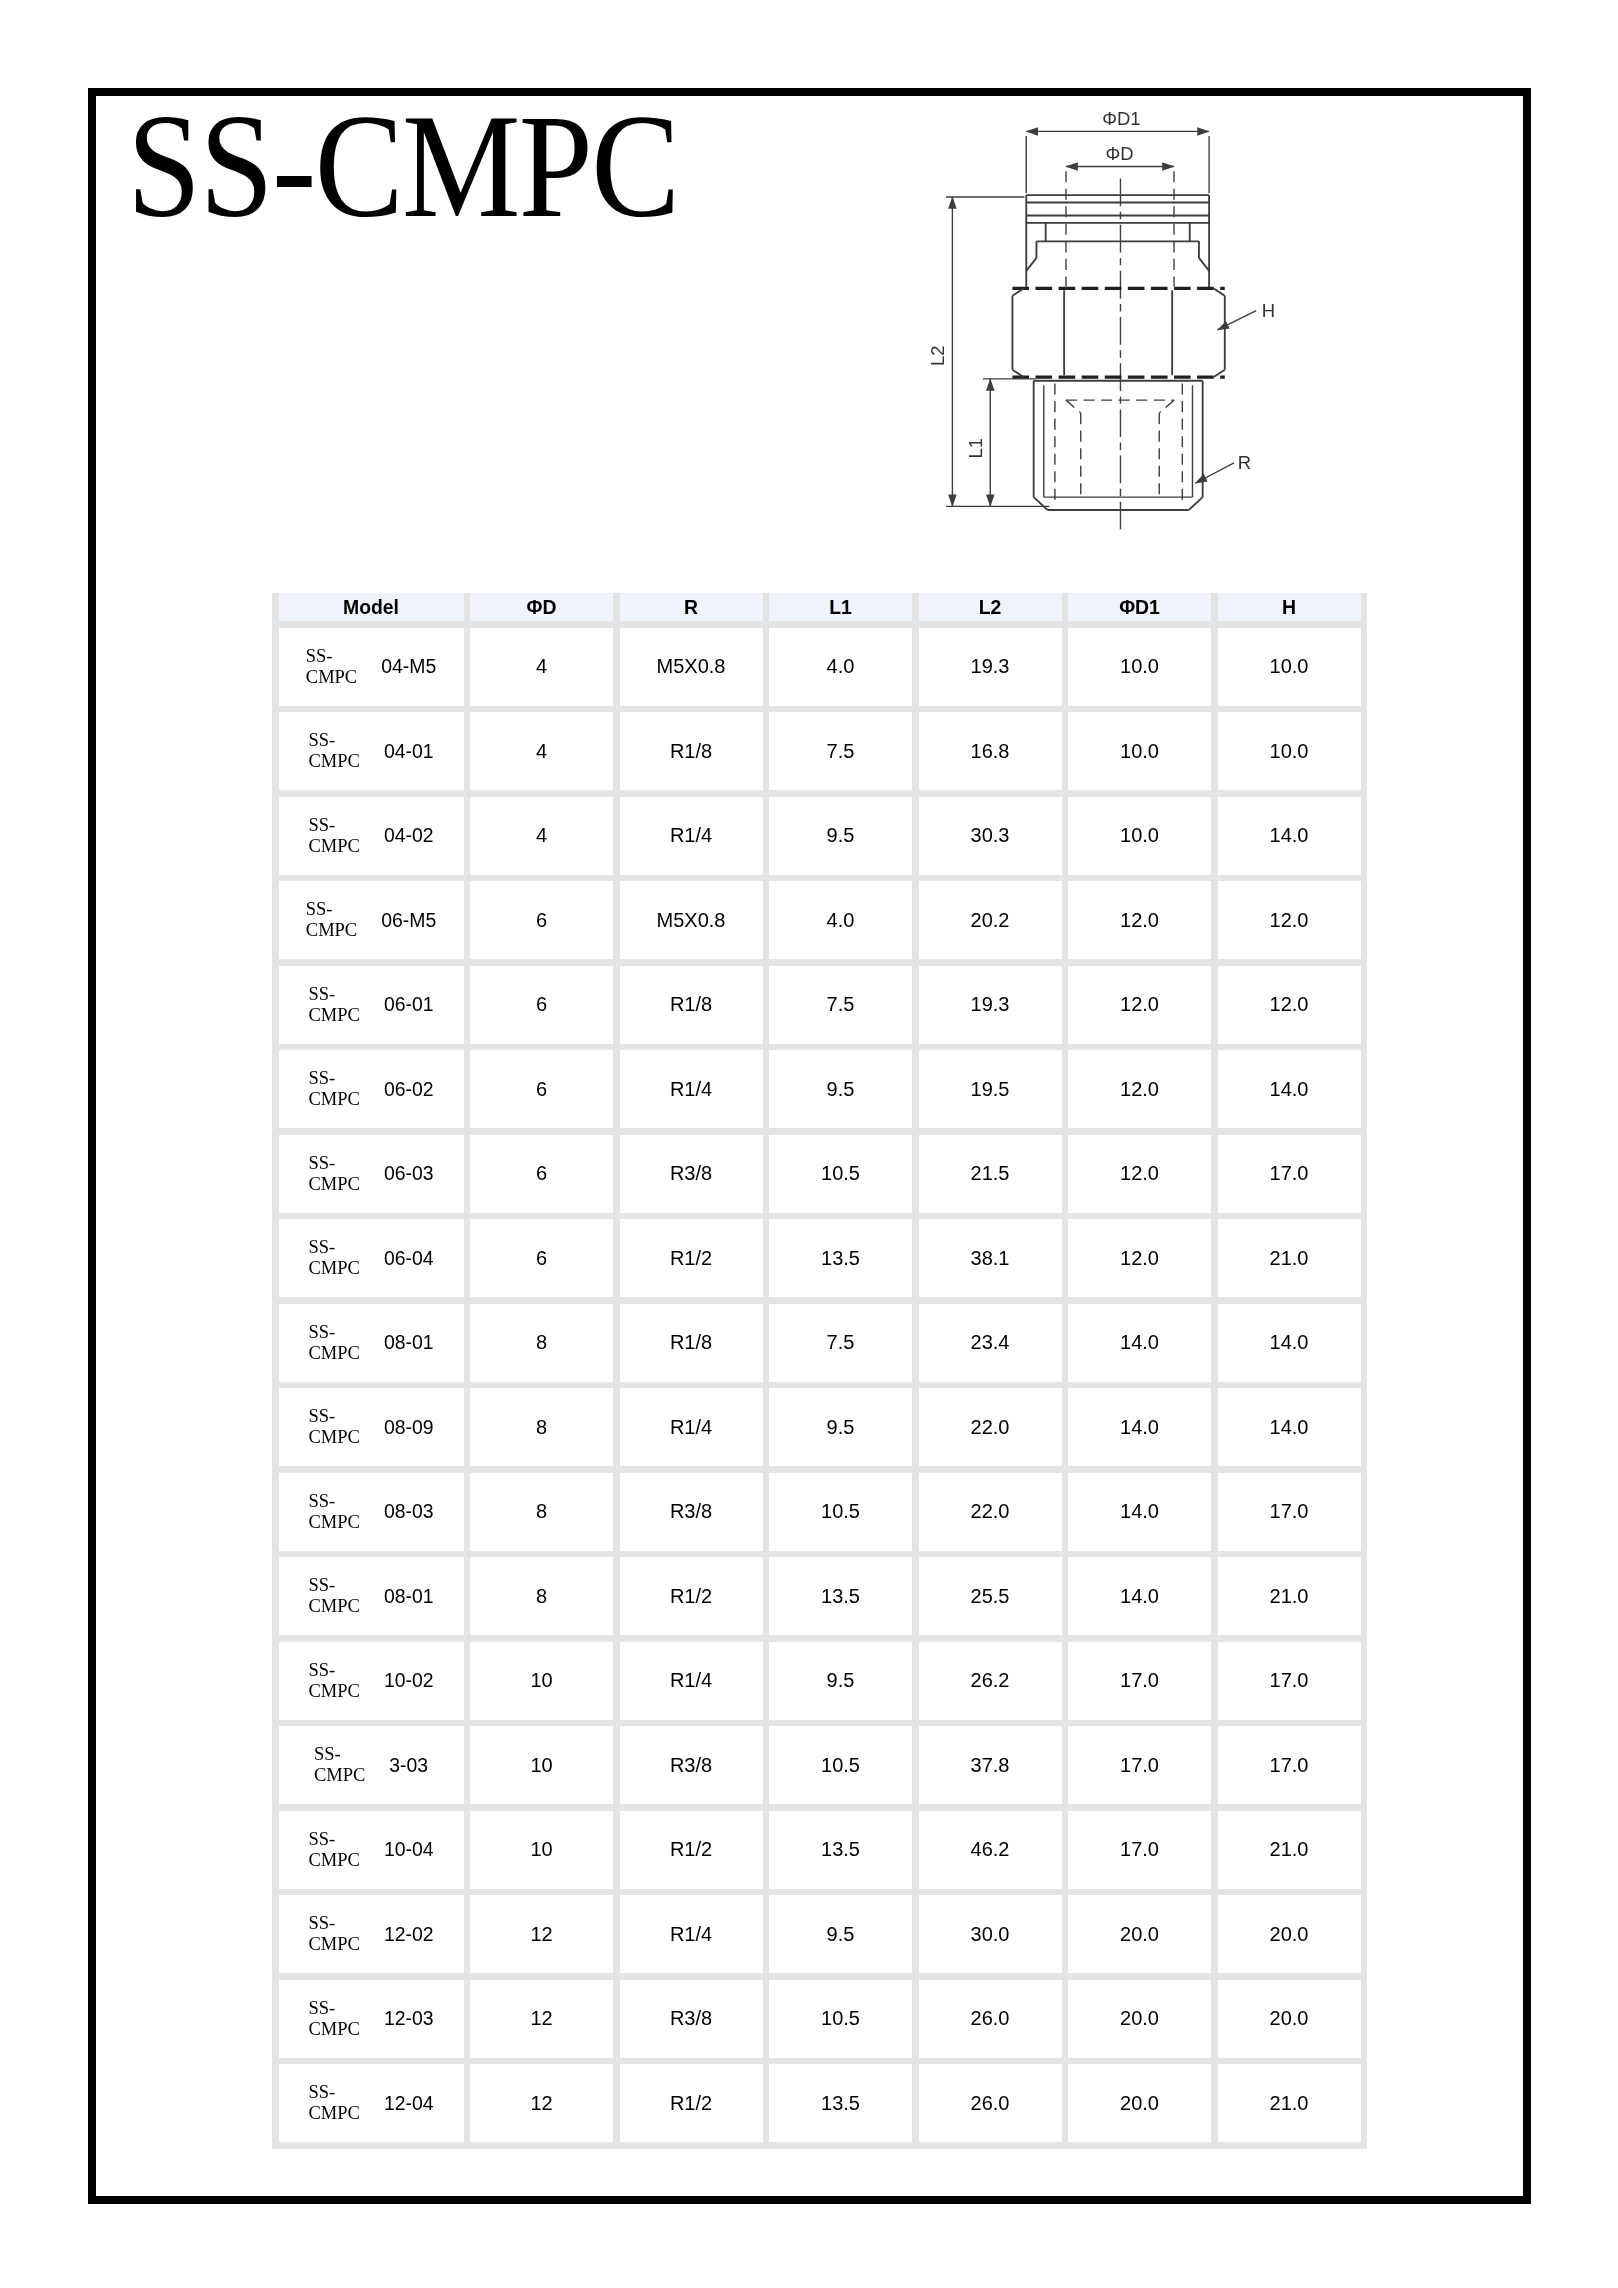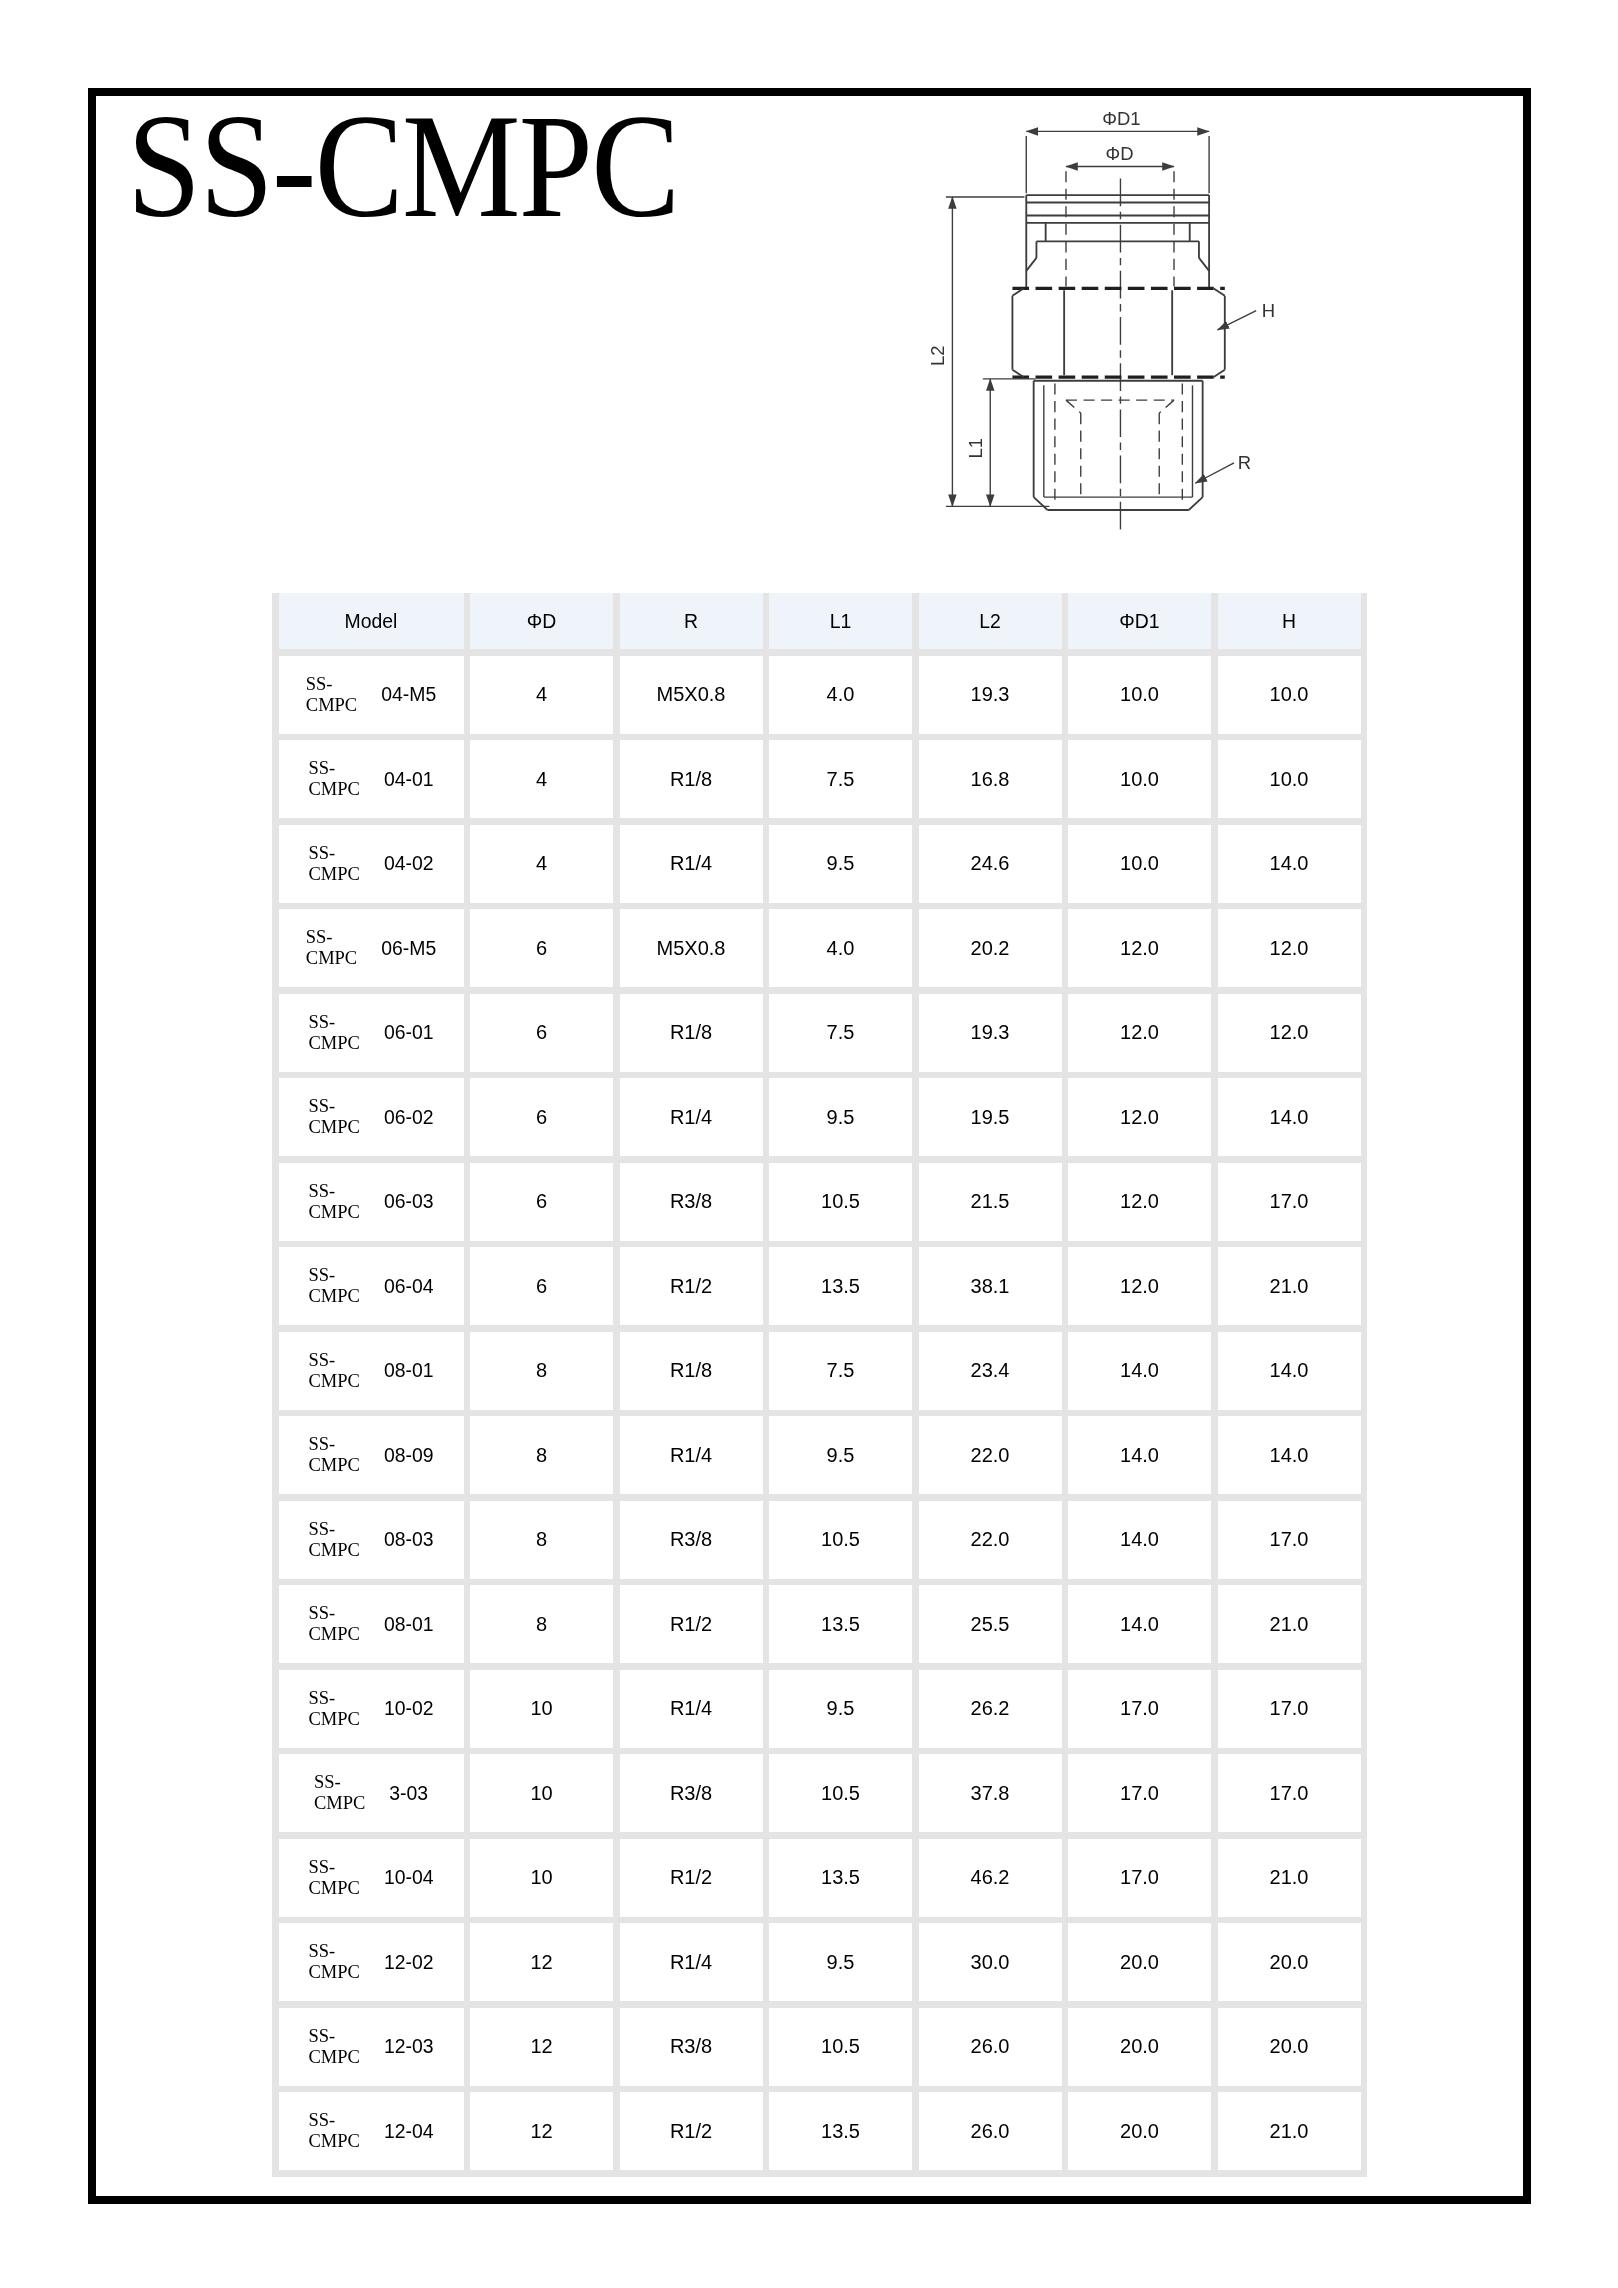--- a/index.html
+++ b/index.html
@@ -22,21 +22,21 @@
   .dimtext{font-size:20px;}
   .spec-table{
     position:absolute;left:272px;top:593px;
     display:grid;grid-template-columns:185px repeat(6,143px);
     gap:6.5px;padding:0 6.5px 6.5px 6.5px;background:#e4e4e4;
   }
   .cell{
     background:#ffffff;display:flex;align-items:center;justify-content:center;
     text-align:center;
   }
-  .cell.head{background:#eff3fa;height:56px;font-size:19.4px;}
+  .cell.head{background:#eff3fa;height:28px;font-size:19.4px;font-weight:bold;}
   .cell.data{height:78px;font-size:20px;}
   .model-cell .prefix{
     font-family:"Liberation Serif",serif;font-size:18.5px;line-height:1.12;
     white-space:pre-line;text-align:left;
   }
   .model-cell .code{font-size:19.4px;margin-left:24px;}
 </style>
 </head>
 <body>
 
@@ -157,21 +157,21 @@
     <div class="cell data">10.0</div>
     <div class="cell data">10.0</div>
     <div class="cell data model-cell">
       <span class="prefix">SS-
 CMPC</span>
       <span class="code">04-02</span>
     </div>
     <div class="cell data">4</div>
     <div class="cell data">R1/4</div>
     <div class="cell data">9.5</div>
-    <div class="cell data">24.6</div>
+    <div class="cell data">30.3</div>
     <div class="cell data">10.0</div>
     <div class="cell data">14.0</div>
     <div class="cell data model-cell">
       <span class="prefix">SS-
 CMPC</span>
       <span class="code">06-M5</span>
     </div>
     <div class="cell data">6</div>
     <div class="cell data">M5X0.8</div>
     <div class="cell data">4.0</div>

